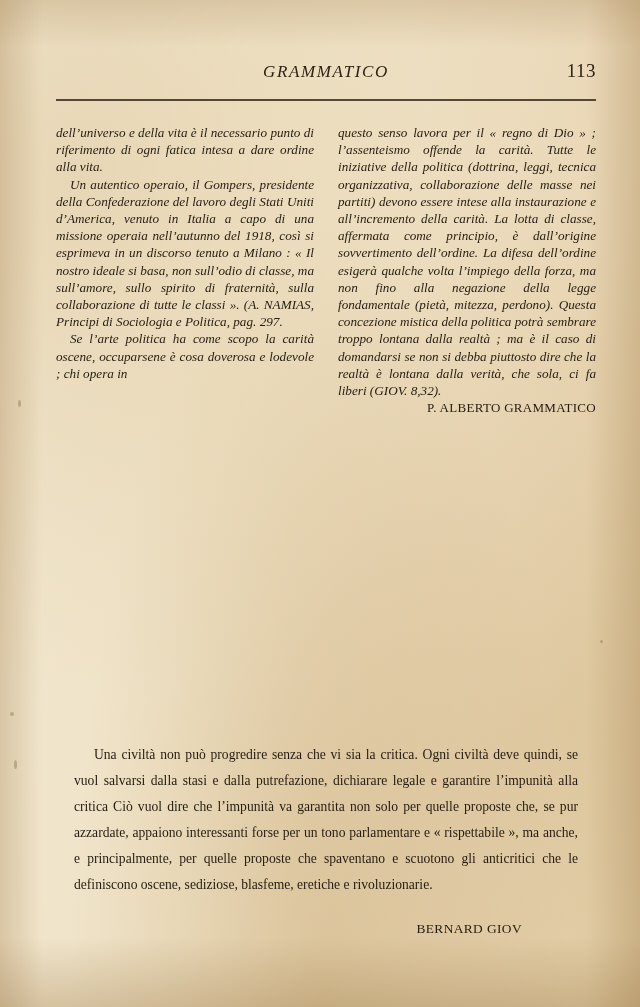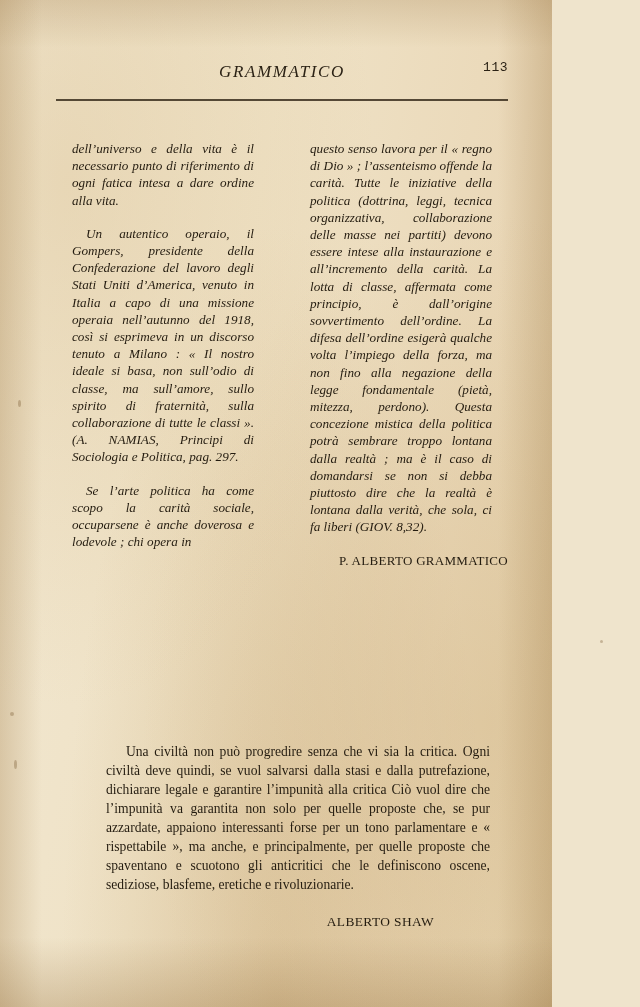--- a/index.html
+++ b/index.html
@@ -8,21 +8,21 @@
   }
   body {
     width: 640px;
     height: 1007px;
     background: #efe4cc;
     font-family: "Liberation Serif", serif;
     overflow: hidden;
   }
   .page {
     position: relative;
-    width: 552px;
+    width: 640px;
     height: 1007px;
     box-sizing: border-box;
     background:
       radial-gradient(ellipse at 12% 18%, rgba(214,186,136,0.35) 0%, rgba(214,186,136,0) 45%),
       radial-gradient(ellipse at 88% 72%, rgba(205,175,124,0.35) 0%, rgba(205,175,124,0) 50%),
       radial-gradient(ellipse at 50% 100%, rgba(196,163,110,0.40) 0%, rgba(196,163,110,0) 55%),
       linear-gradient(100deg, #f2e8d2 0%, #efe2c6 40%, #ead8b8 75%, #e3cfa9 100%);
   }
   .edge-shade-left {
     position: absolute;
@@ -65,22 +65,22 @@
     font-family: "Liberation Serif", serif;
     font-style: italic;
     font-size: 17px;
     letter-spacing: 1.6px;
     color: #2b2215;
   }
   .rh-page {
     position: absolute;
     right: 0;
     top: -2px;
-    font-family: Liberation Mono, monospace;
-    font-size: 13px;
+    font-family: Liberation Serif, serif;
+    font-size: 19px;
     letter-spacing: 0.5px;
     color: #2b2215;
   }
   .rule {
     position: absolute;
     left: 56px;
     right: 44px;
     top: 99px;
     height: 2px;
     background: #3a2e1d;
@@ -98,21 +98,21 @@
   }
   .col {
     width: 258px;
     font-style: italic;
     font-size: 13.2px;
     line-height: 17.2px;
     color: #241c10;
     text-align: justify;
   }
   .col p {
-    margin: 16px;
+    margin: 0;
     text-indent: 14px;
   }
   .col p.noindent {
     text-indent: 0;
   }
   .signature {
     font-style: normal;
     font-size: 13px;
     text-align: right;
     letter-spacing: 0.3px;
@@ -123,24 +123,23 @@
   }
 
   
   .quote-block {
     position: absolute;
     left: 74px;
     right: 62px;
     top: 742px;
     font-family: "Liberation Serif", serif;
     font-size: 13.6px;
-    line-height: 19px;
+    line-height: 26px;
     color: #241c10;
     text-align: justify;
-    margin-left: 32px;
   }
   .quote-block p {
     margin: 0;
     text-indent: 20px;
   }
   .quote-sign {
     margin-top: 18px;
     text-align: right;
     padding-right: 56px;
     font-size: 13.4px;
@@ -174,28 +173,28 @@
     <div class="rh-title">GRAMMATICO</div>
     <div class="rh-page">113</div>
   </div>
   <div class="rule"></div>
 
   <div class="columns">
 
     <div class="col">
       <p class="noindent">dell’universo e della vita è il necessario punto di riferimento di ogni fatica intesa a dare ordine alla vita.</p>
       <p>Un autentico operaio, il Gompers, presidente della Confederazione del lavoro degli Stati Uniti d’America, venuto in Italia a capo di una missione operaia nell’autunno del 1918, così si esprimeva in un discorso tenuto a Milano : « Il nostro ideale si basa, non sull’odio di classe, ma sull’amore, sullo spirito di fraternità, sulla collaborazione di tutte le classi ». (A. NAMIAS, Principi di Sociologia e Politica, pag. 297.</p>
-      <p>Se l’arte politica ha come scopo la carità sociale, occuparsene è anche doverosa e lodevole ; chi opera in</p>
+      <p>Se l’arte politica ha come scopo la carità oscene, occuparsene è cosa doverosa e lodevole ; chi opera in</p>
     </div>
 
     <div class="col">
       <p class="noindent">questo senso lavora per il « regno di Dio » ; l’assenteismo offende la carità. Tutte le iniziative della politica (dottrina, leggi, tecnica organizzativa, collaborazione delle masse nei partiti) devono essere intese alla instaurazione e all’incremento della carità. La lotta di classe, affermata come principio, è dall’origine sovvertimento dell’ordine. La difesa dell’ordine esigerà qualche volta l’impiego della forza, ma non fino alla negazione della legge fondamentale (pietà, mitezza, perdono). Questa concezione mistica della politica potrà sembrare troppo lontana dalla realtà ; ma è il caso di domandarsi se non si debba piuttosto dire che la realtà è lontana dalla verità, che sola, ci fa liberi (GIOV. 8,32).</p>
       <div class="signature sc">P. ALBERTO GRAMMATICO</div>
     </div>
 
   </div>
 
   <div class="quote-block">
     <p>Una civiltà non può progredire senza che vi sia la critica. Ogni civiltà deve quindi, se vuol salvarsi dalla stasi e dalla putrefazione, dichiarare legale e garantire l’impunità alla critica Ciò vuol dire che l’impunità va garantita non solo per quelle proposte che, se pur azzardate, appaiono interessanti forse per un tono parlamentare e « rispettabile », ma anche, e principalmente, per quelle proposte che spaventano e scuotono gli anticritici che le definiscono oscene, sediziose, blasfeme, eretiche e rivoluzionarie.</p>
-    <div class="quote-sign sc">ALBERTO SHAW</div>
+    <div class="quote-sign sc">BERNARD GIOV</div>
   </div>
 
 </div>
 
 </body></html>

